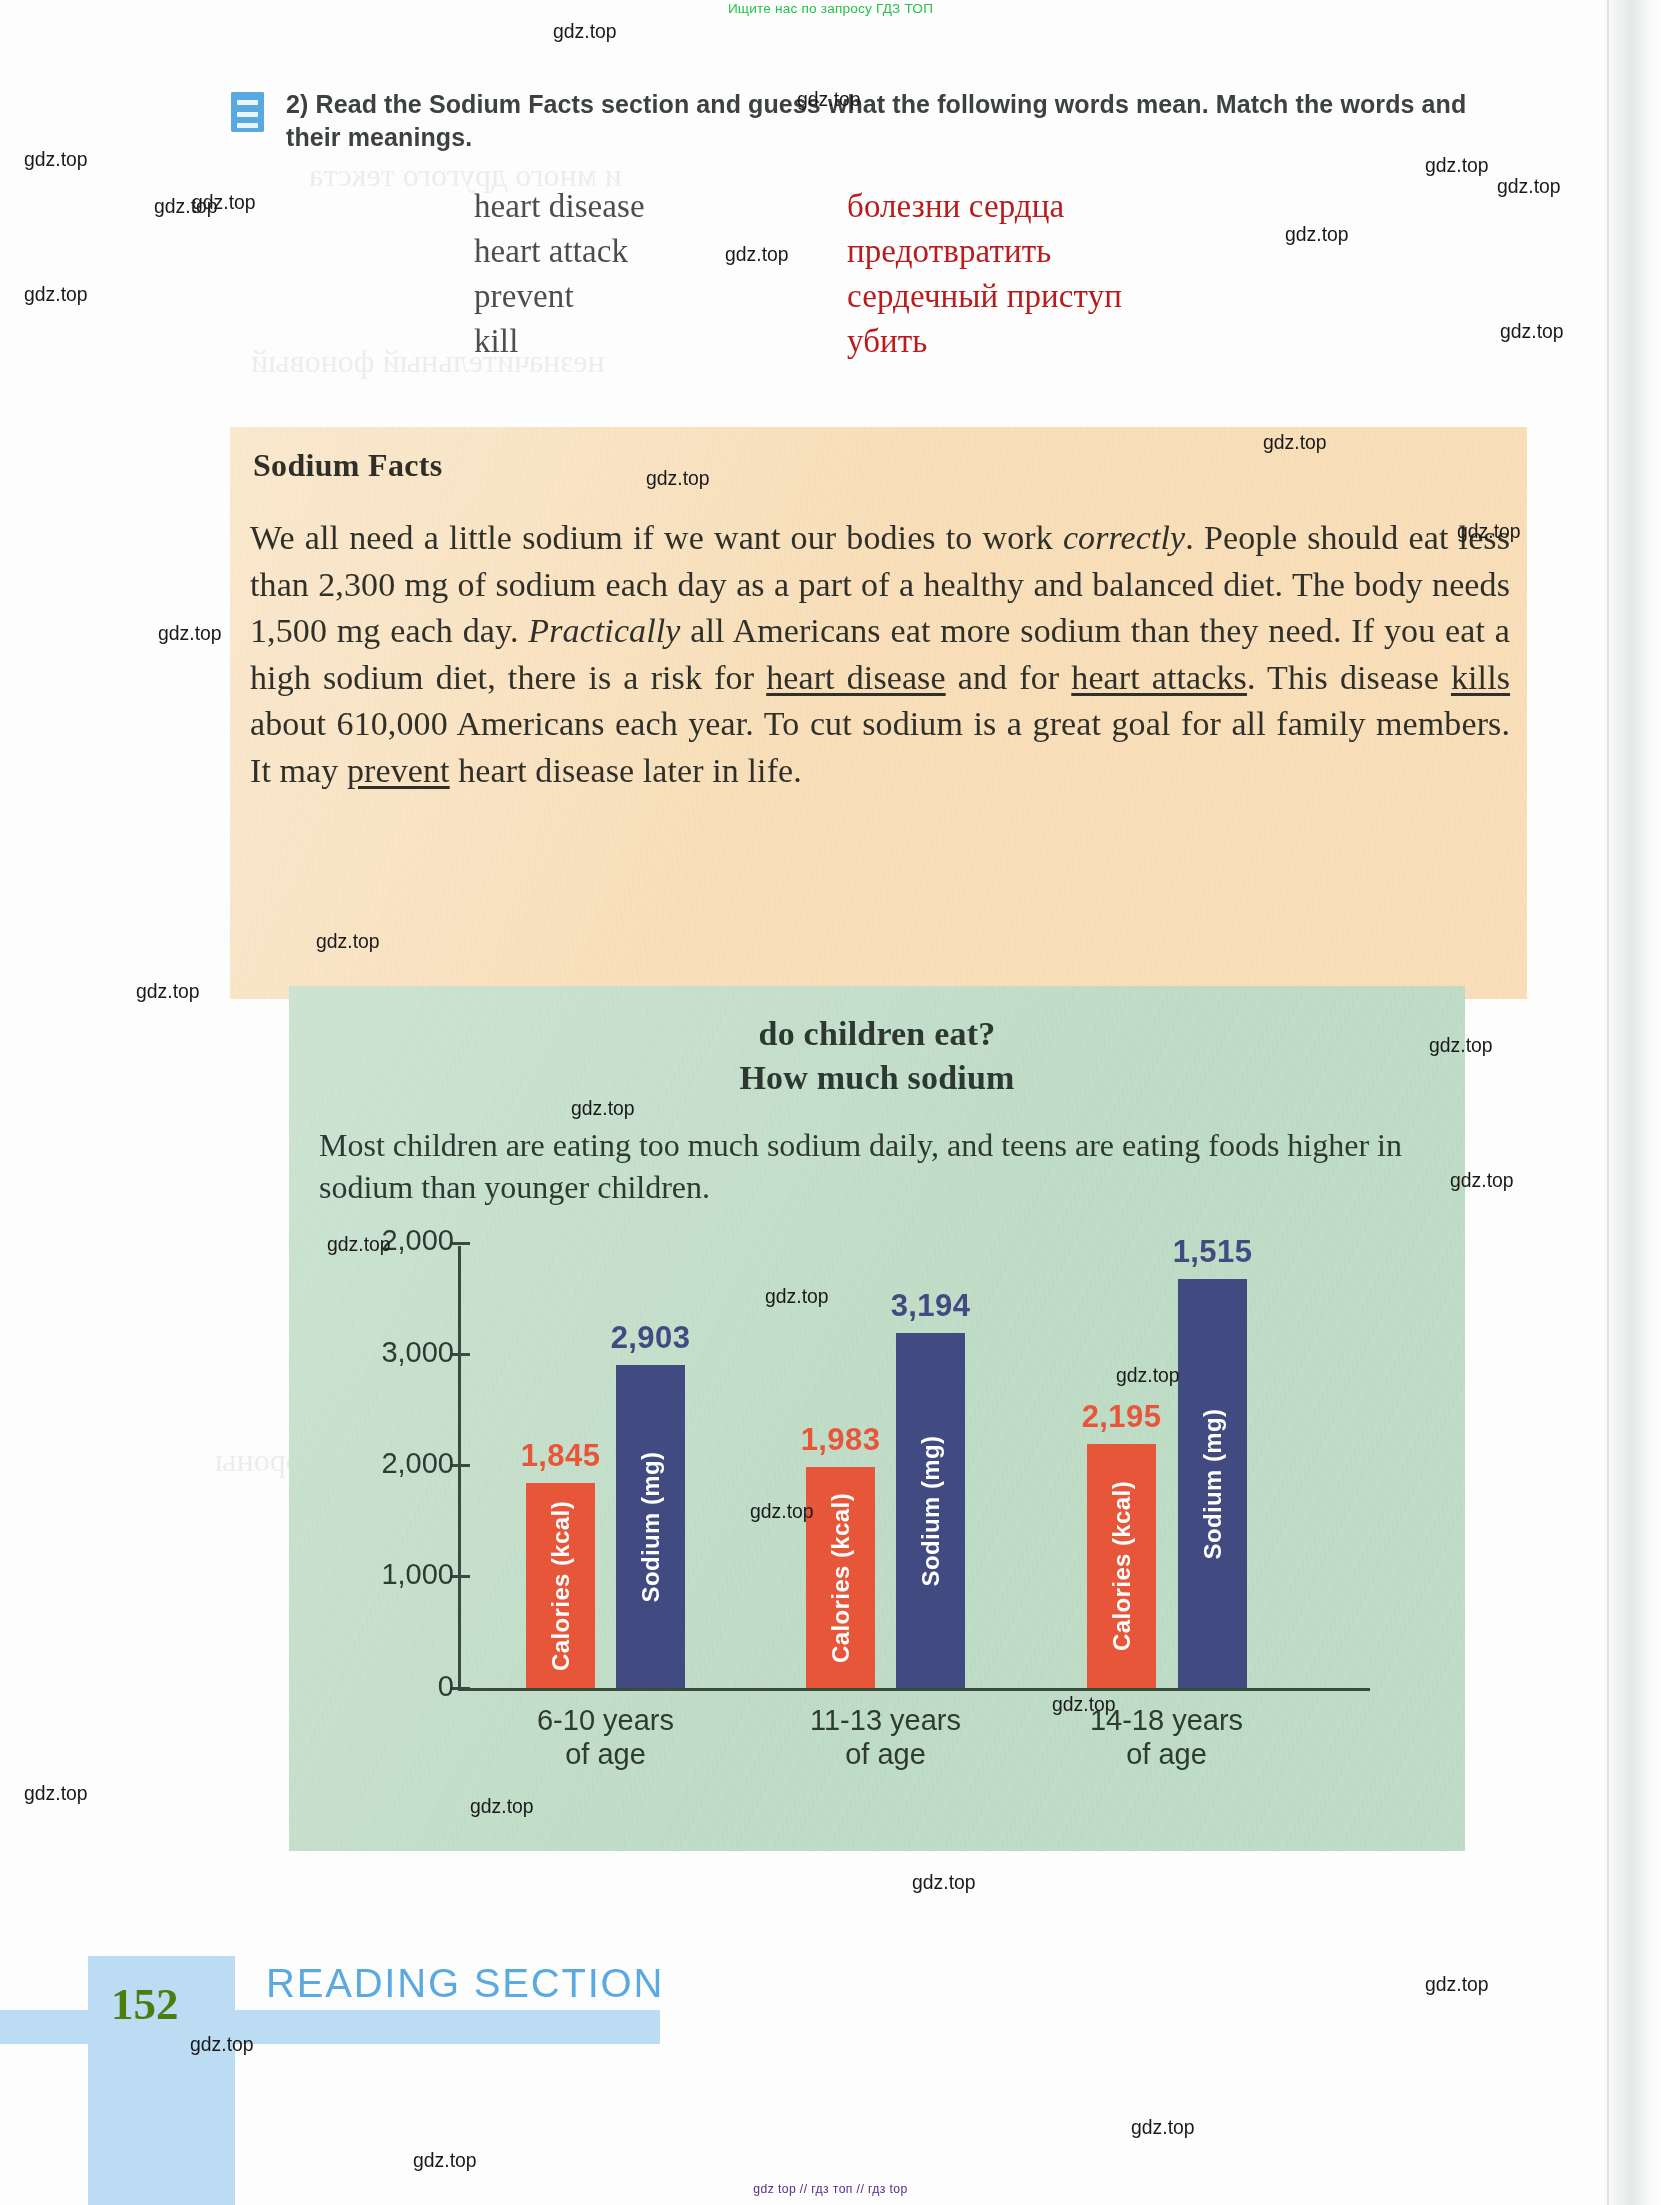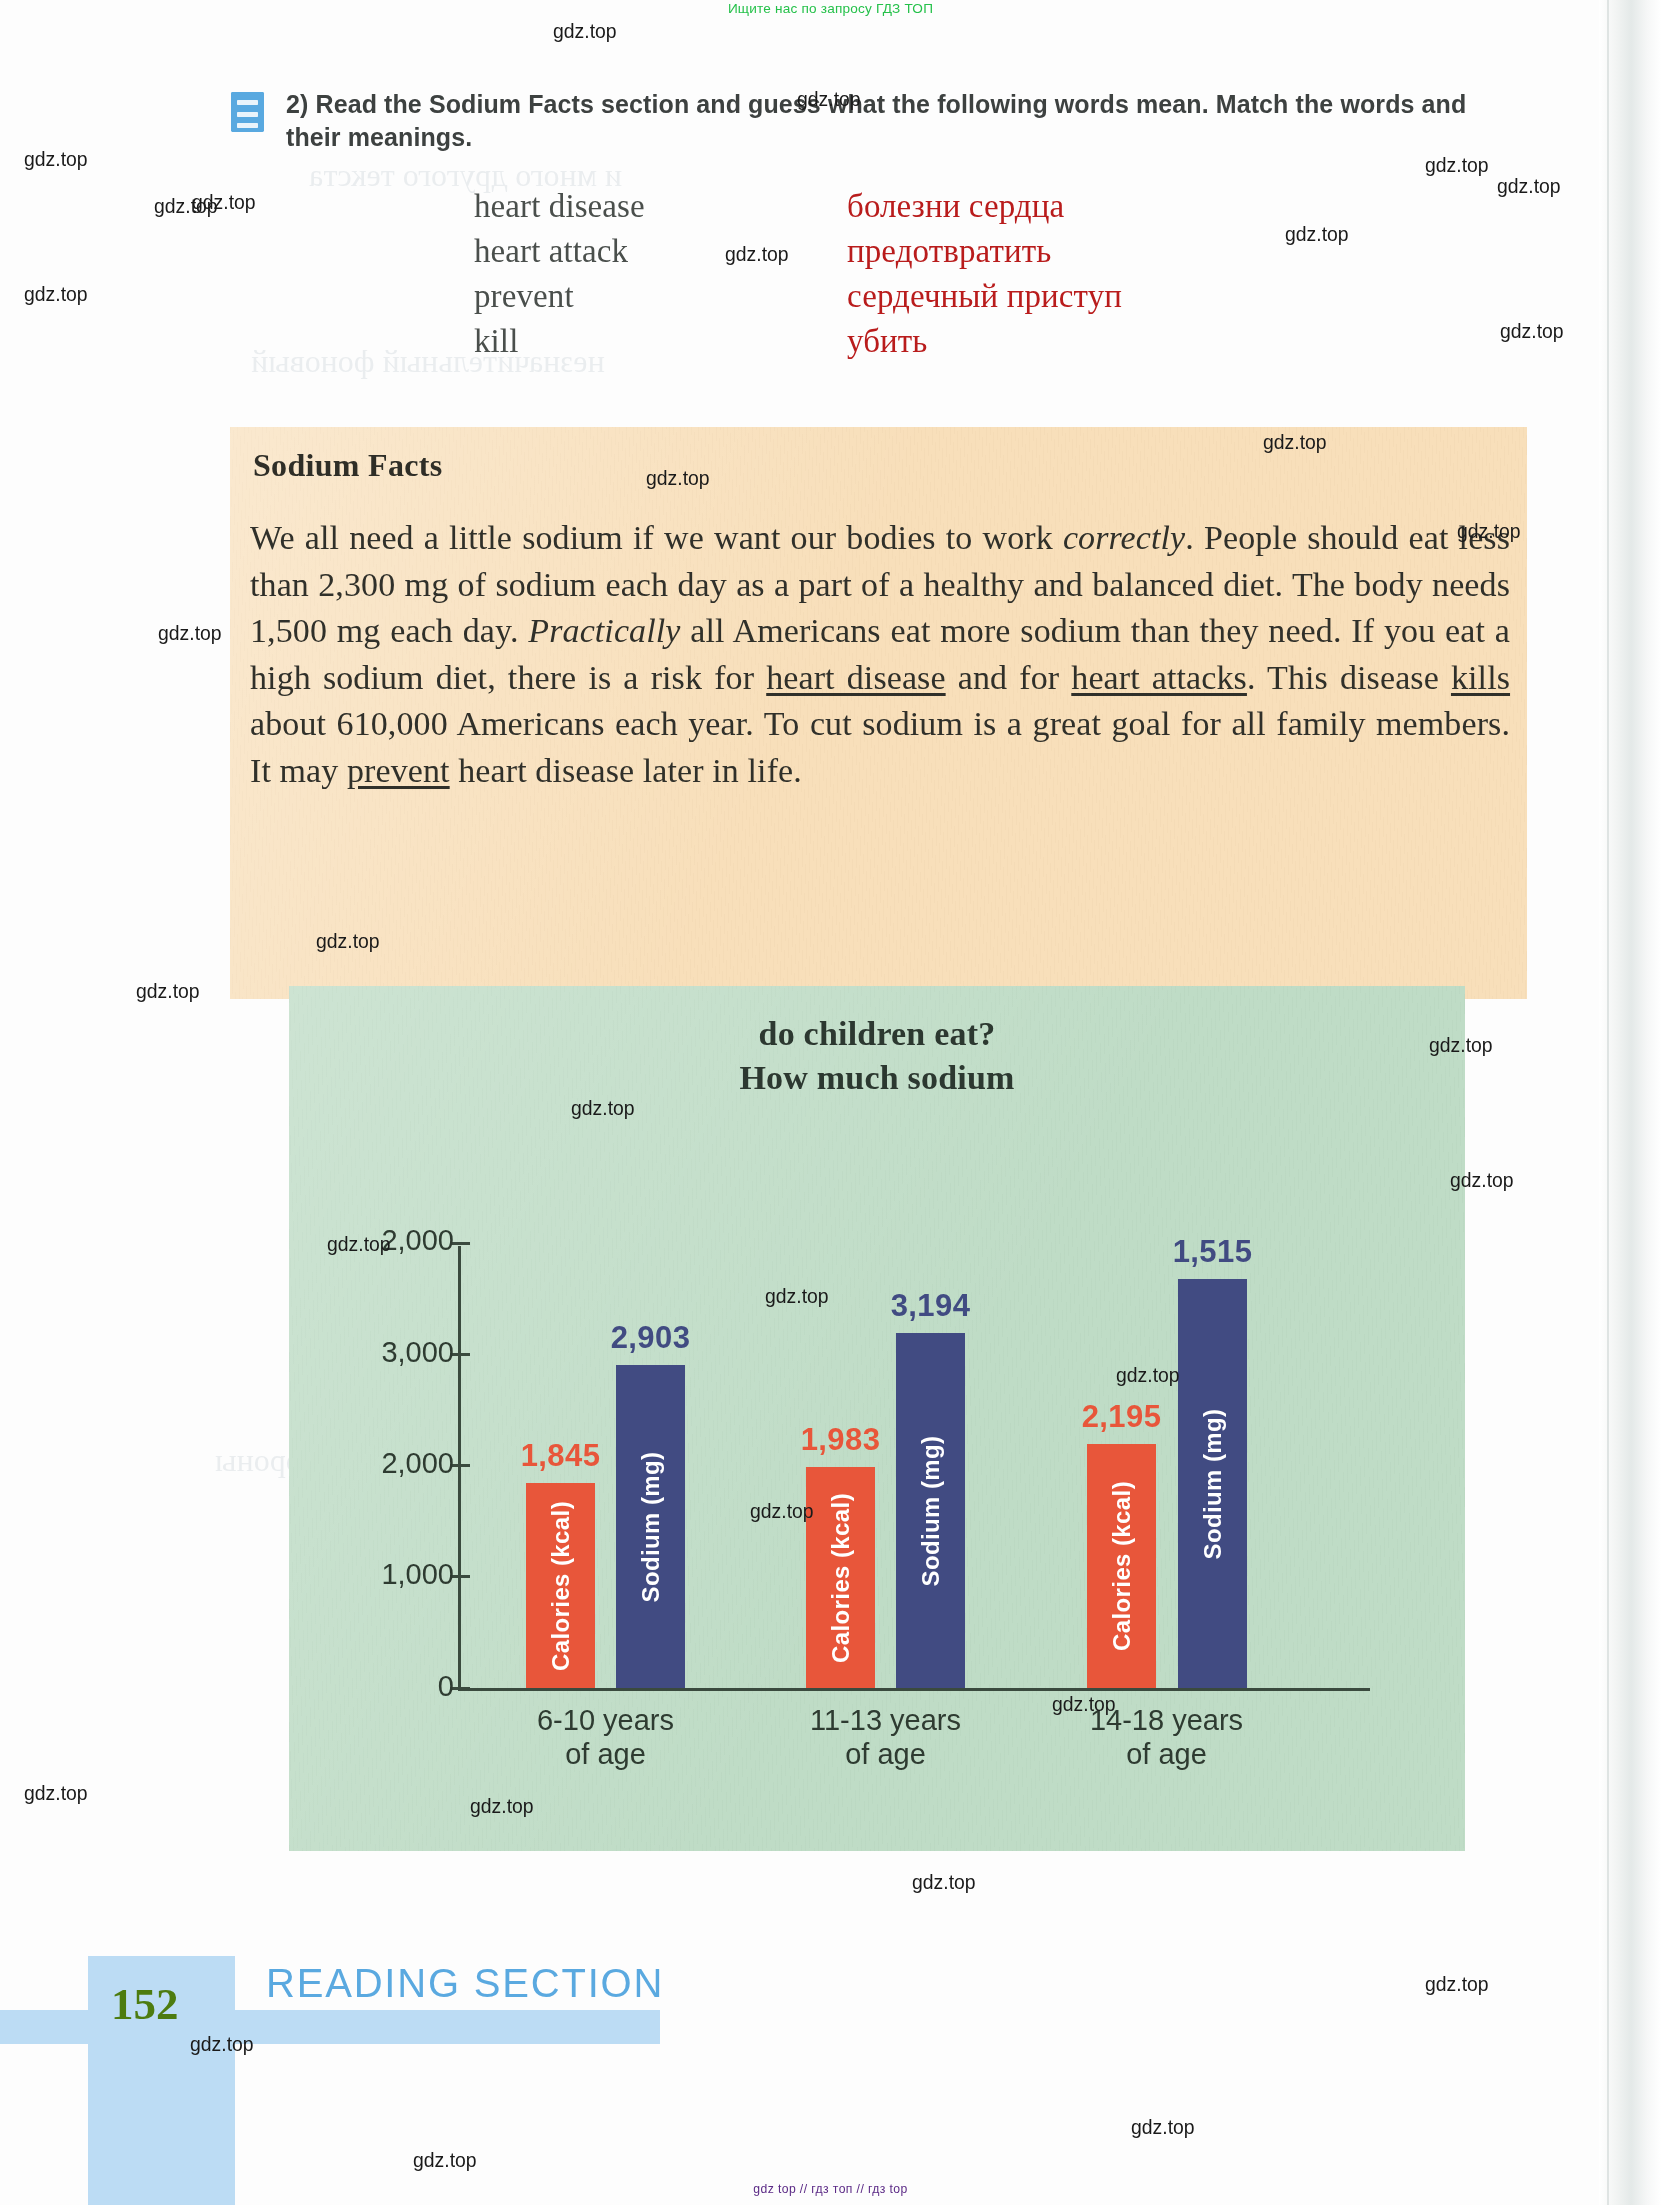--- a/index.html
+++ b/index.html
@@ -221,20 +221,21 @@
   <div id="facts-box">
     <div id="facts-title">Sodium Facts</div>
     <div id="facts-body">We all need a little sodium if we want our bodies to work <em>correctly</em>. People should eat less than 2,300 mg of sodium each day as a part of a healthy and balanced diet. The body needs 1,500 mg each day. <em>Practically</em> all Americans eat more sodium than they need. If you eat a high sodium diet, there is a risk for <u>heart disease</u> and for <u>heart attacks</u>. This disease <u>kills</u> about 610,000 Americans each year. To cut sodium is a great goal for all family members. It may <u>prevent</u> heart disease later in life.</div>
   </div>
 
   <div id="chart-box">
     <div id="chart-title">
       <div>do children eat?</div>
       <div>How much sodium</div>
     </div>
+    <div id="chart-sub">Most children are eating too much sodium daily, and teens are eating foods higher in sodium than younger children.</div>
 
     <div id="plot">
       <div id="axis-y"></div>
       <div id="axis-x"></div>
       <div id="ticks">
           <div class="ytick" style="top: 464px;"></div>
           <div class="ylabel" style="top: 447px;">0</div>
           <div class="ytick" style="top: 352px;"></div>
           <div class="ylabel" style="top: 335px;">1,000</div>
           <div class="ytick" style="top: 241px;"></div>

